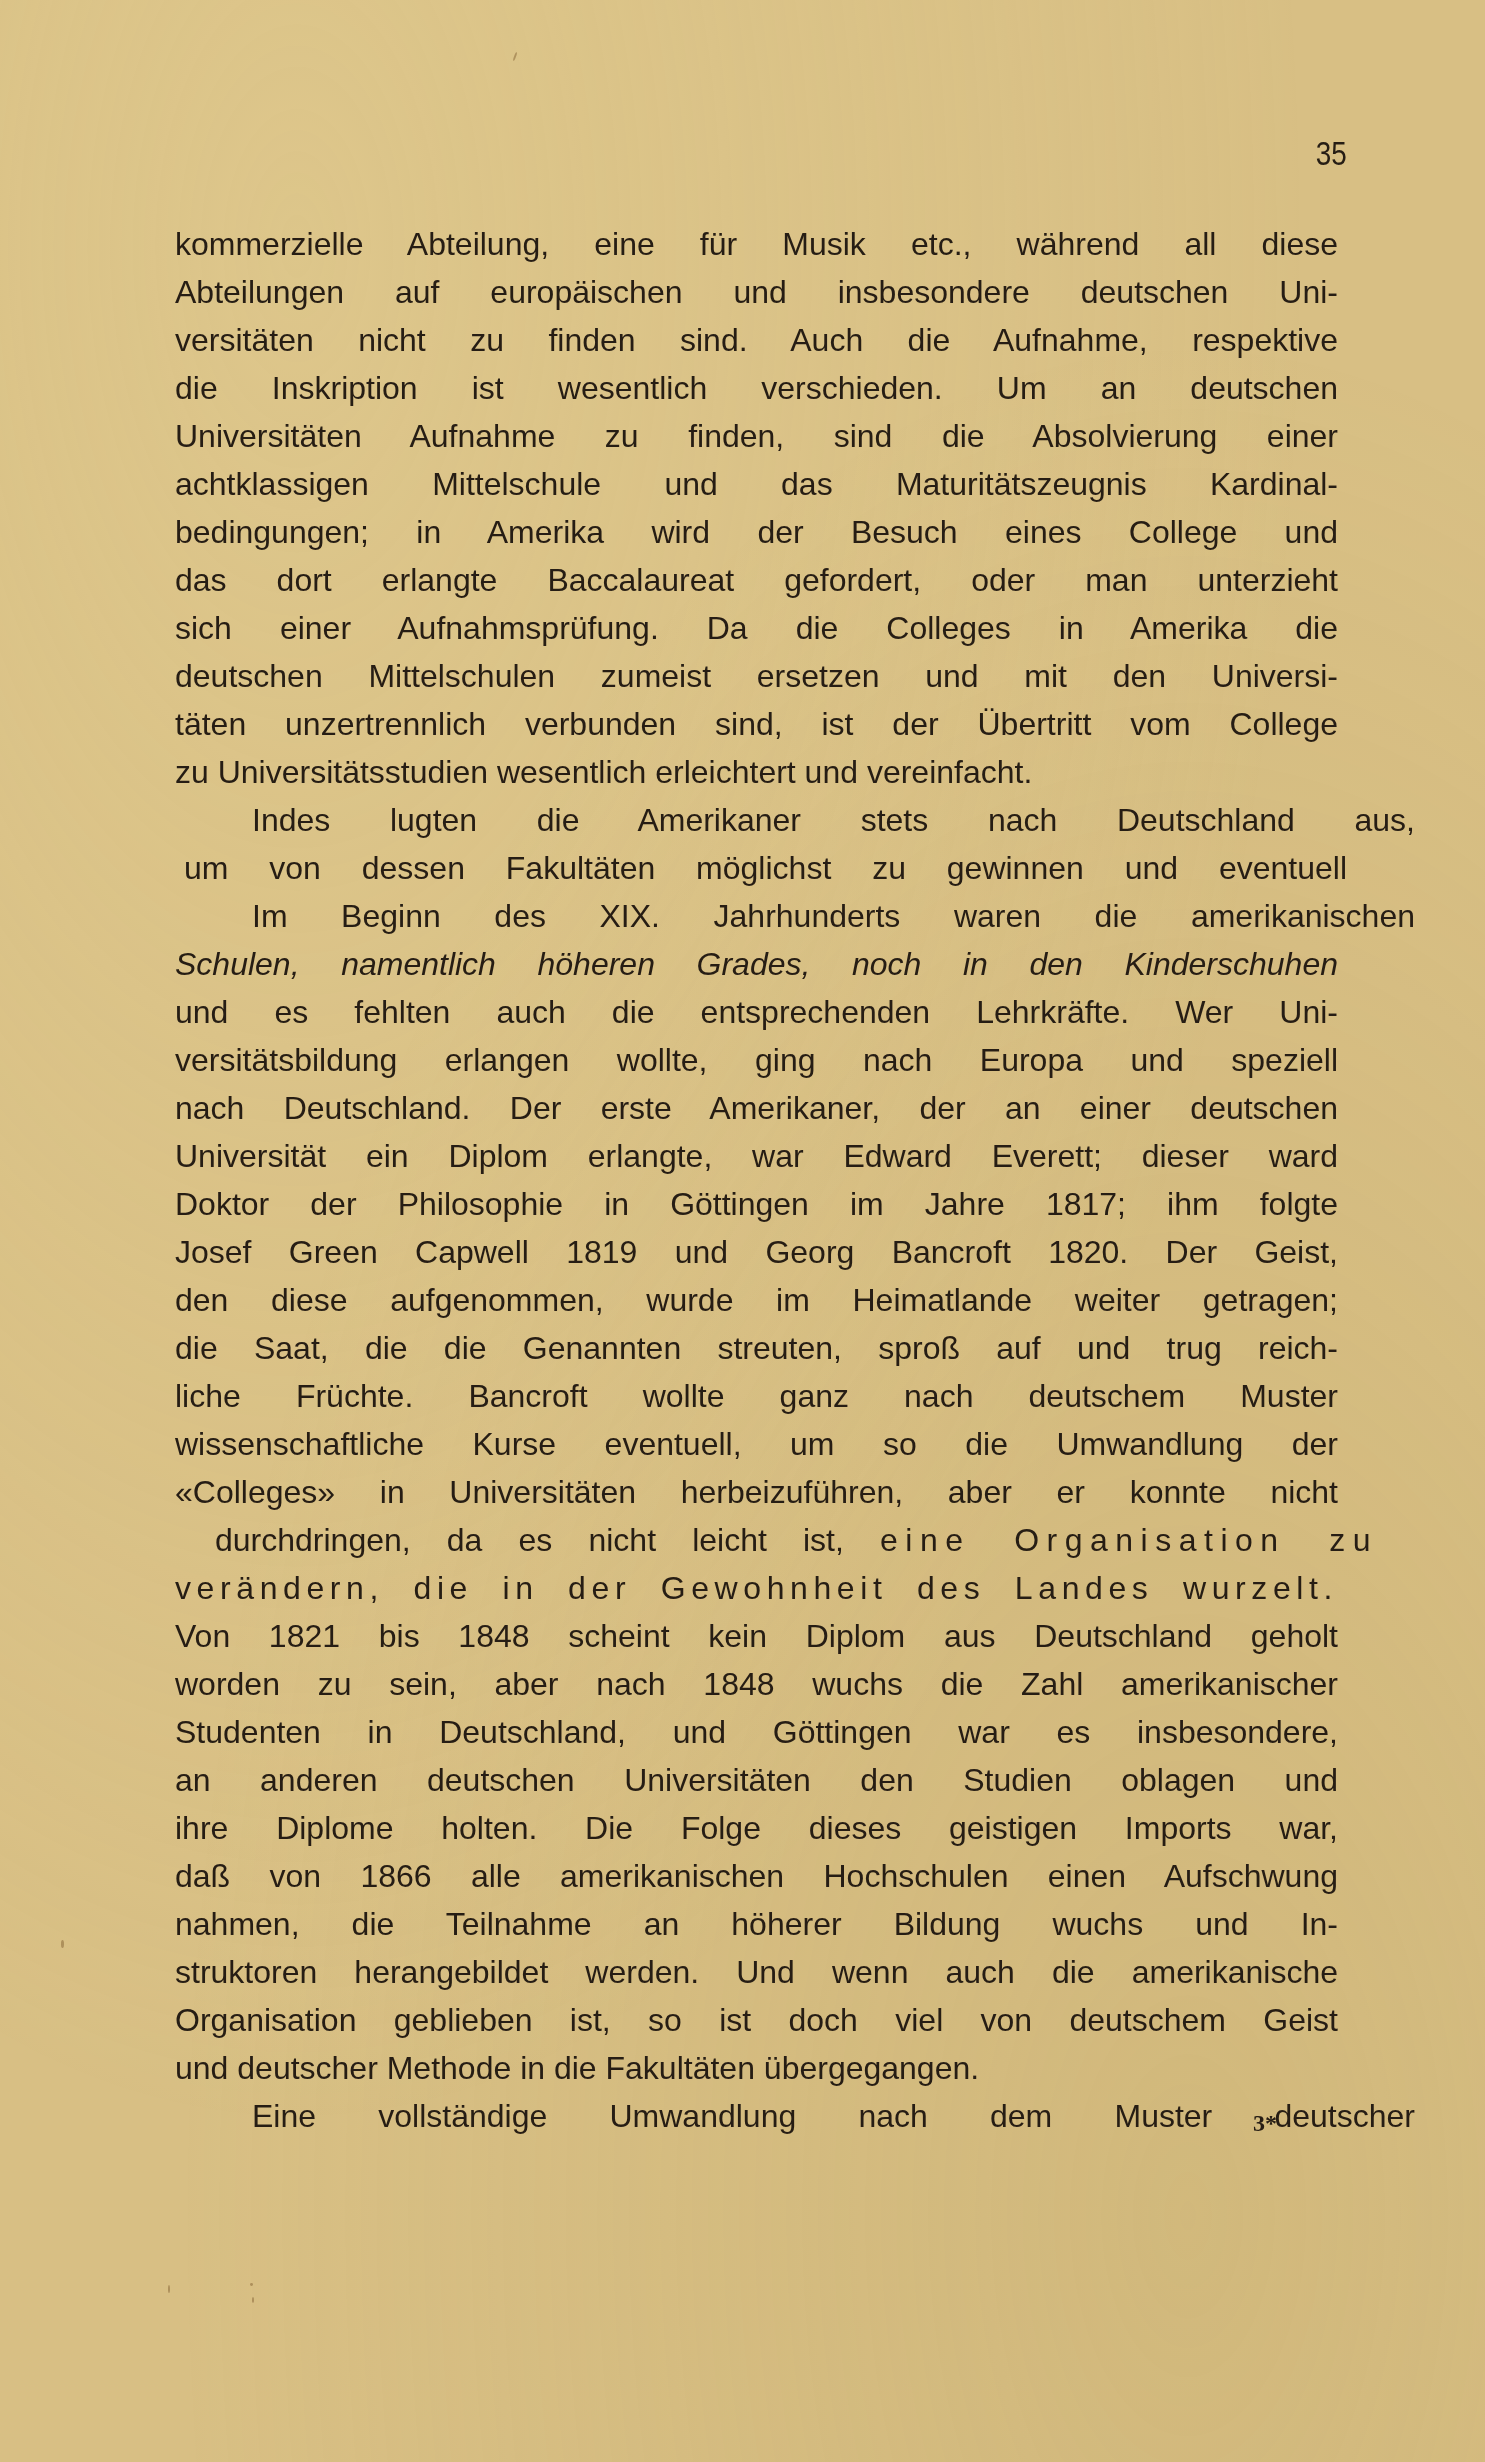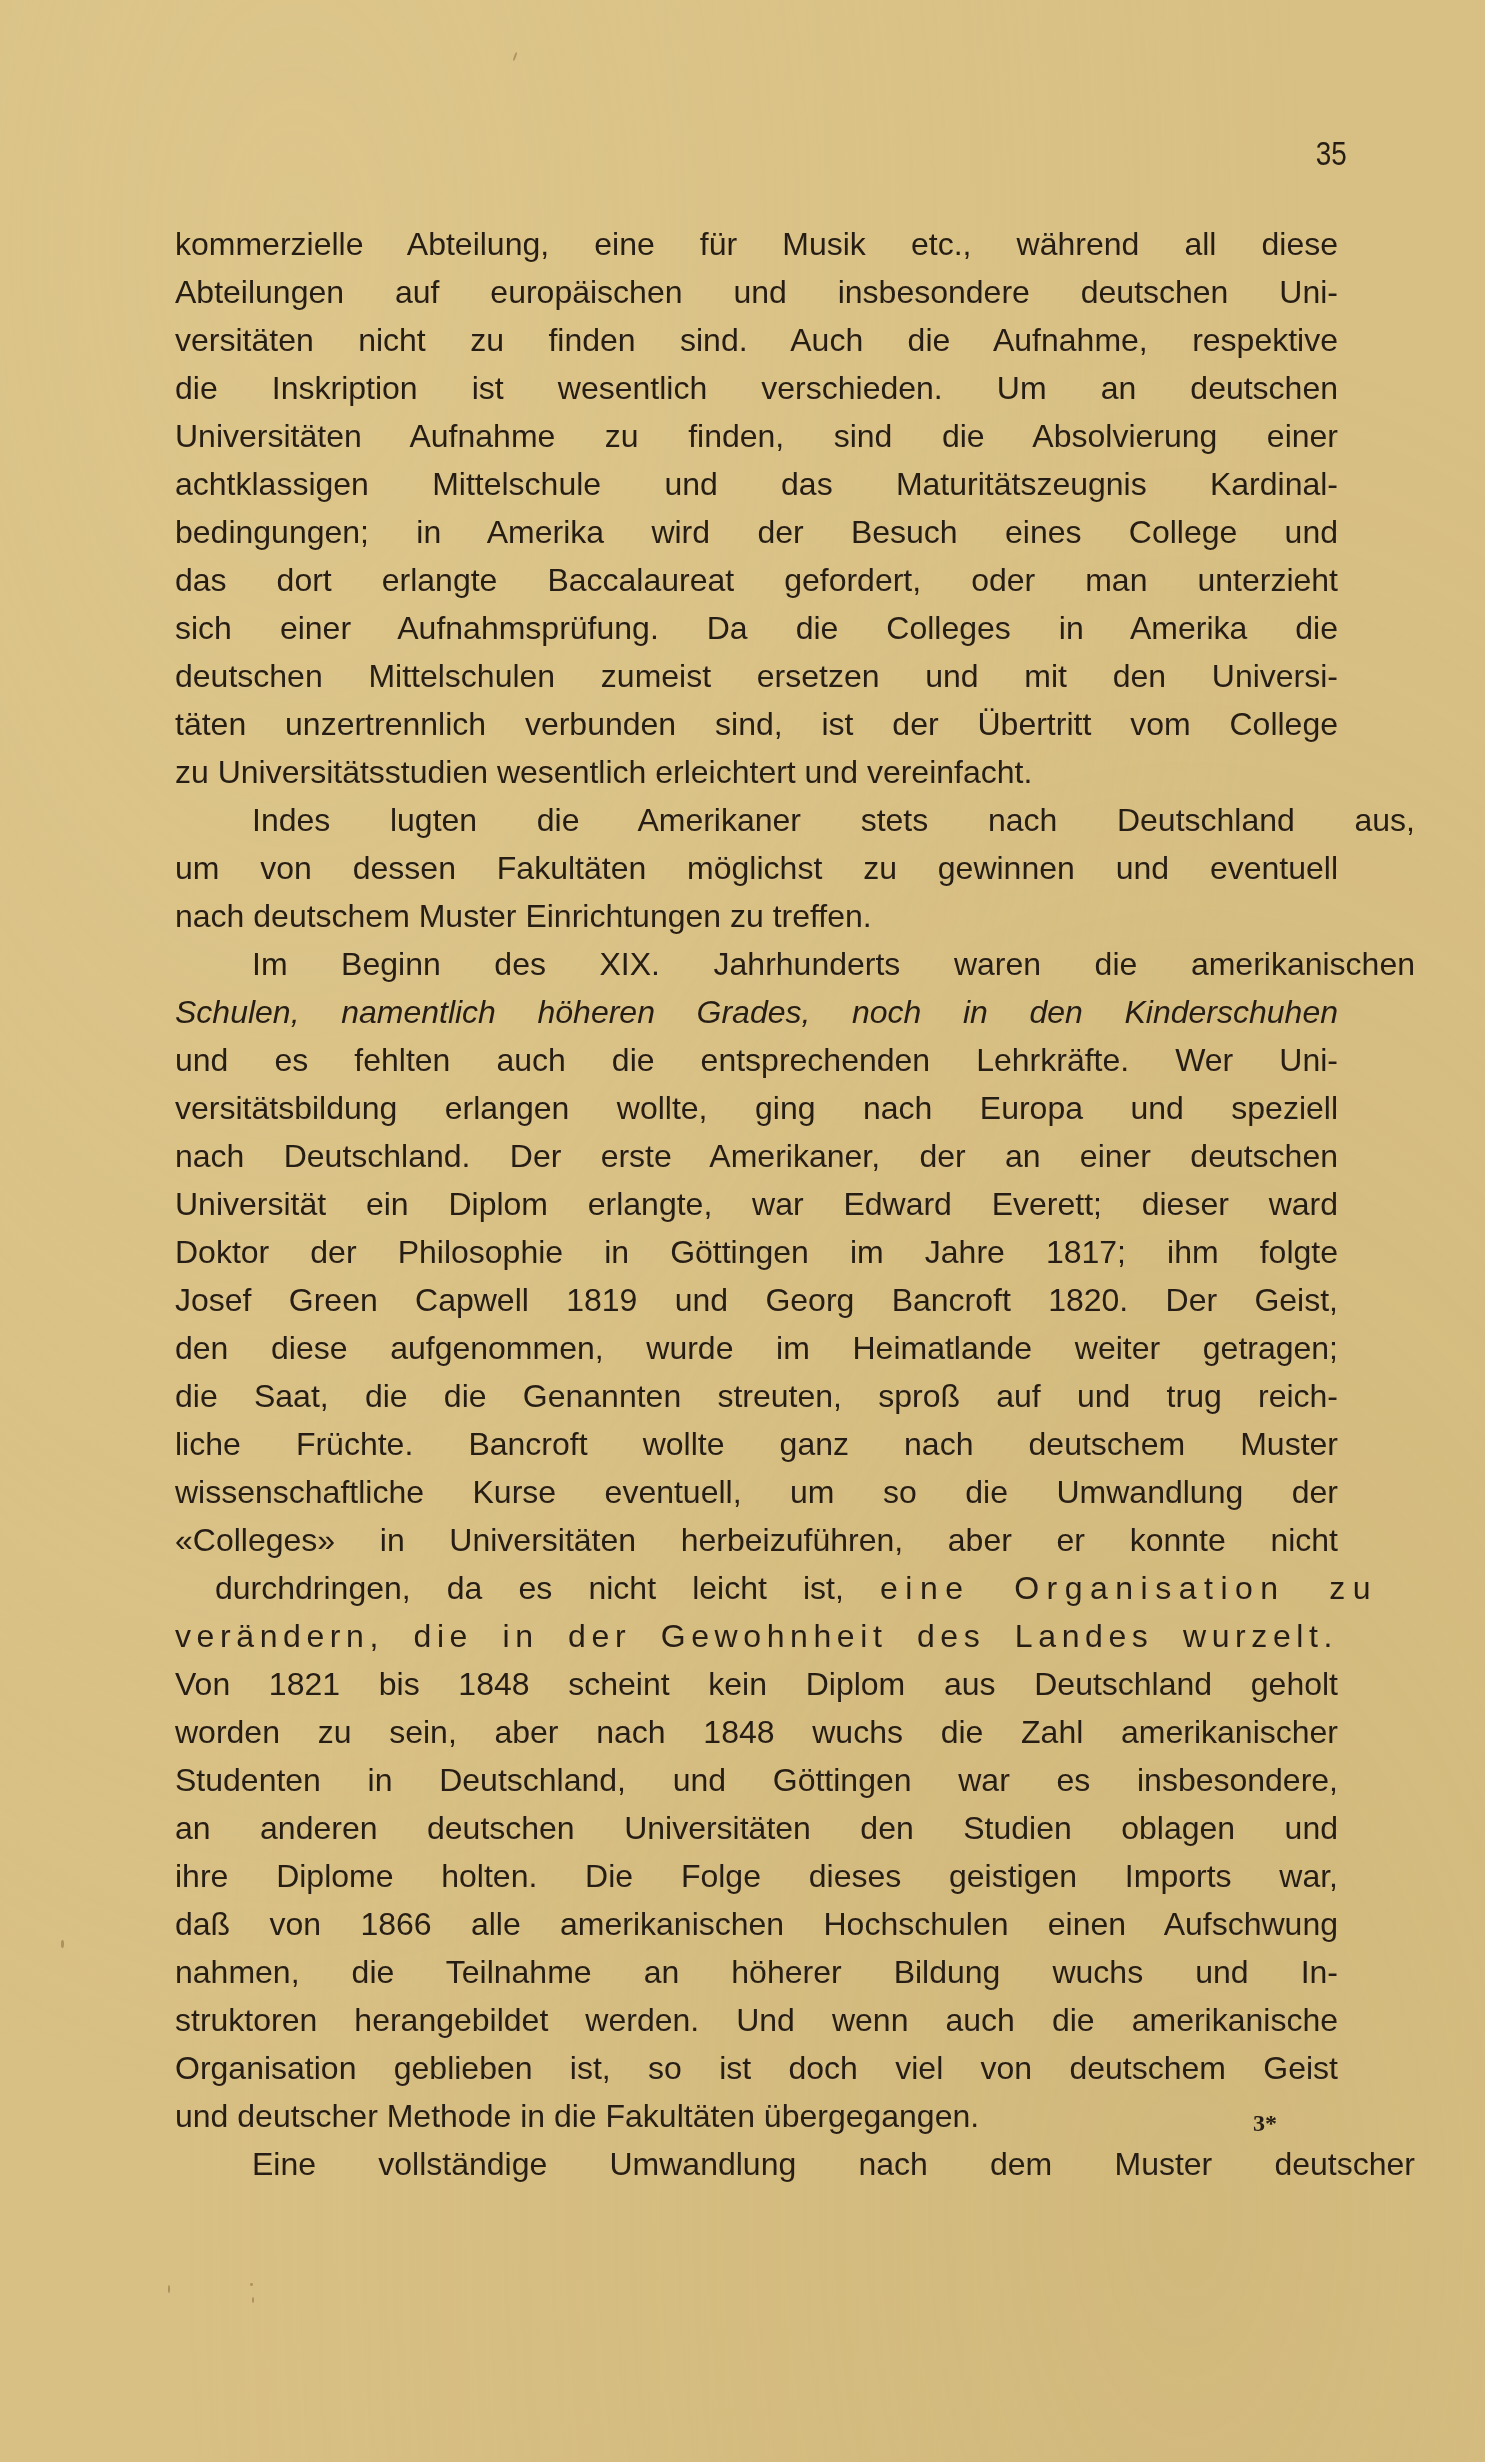--- a/index.html
+++ b/index.html
@@ -93,22 +93,21 @@
       <span class="line" style="display: block; width: 1163px; text-align-last: justify;">bedingungen; in Amerika wird der Besuch eines College und</span>
       <span class="line" style="display: block; width: 1163px; text-align-last: justify;">das dort erlangte Baccalaureat gefordert, oder man unterzieht</span>
       <span class="line" style="display: block; width: 1163px; text-align-last: justify;">sich einer Aufnahmsprüfung. Da die Colleges in Amerika die</span>
       <span class="line" style="display: block; width: 1163px; text-align-last: justify;">deutschen Mittelschulen zumeist ersetzen und mit den Universi-</span>
       <span class="line" style="display: block; width: 1163px; text-align-last: justify;">täten unzertrennlich verbunden sind, ist der Übertritt vom College</span>
       <span class="line last" style="display: block; width: 1163px; text-align-last: left;">zu Universitätsstudien wesentlich erleichtert und vereinfacht.</span>
     </div>
 
     <div>
       <span class="line indent" style="display: block; width: 1163px; text-align-last: justify;">Indes lugten die Amerikaner stets nach Deutschland aus,</span>
-      <span class="line" style="display: block; width: 1163px; text-align-last: justify;">um von dessen Fakultäten möglichst zu gewinnen und eventuell</span>
-      <span class="line last" style="display: block; width: 1163px; text-align-last: left;">nach deutschem Muster Einrichtungen zu treffen.</span>
+      <span class="line" style="display: block; width: 1163px; text-align-last: justify; margin-left: 9px;">um von dessen Fakultäten möglichst zu gewinnen und eventuell</span>
     </div>
 
     <div>
       <span class="line indent" style="display: block; width: 1163px; text-align-last: justify;">Im Beginn des XIX. Jahrhunderts waren die amerikanischen</span>
       <span class="line" style="display: block; width: 1163px; text-align-last: justify; font-style: italic;">Schulen, namentlich höheren Grades, noch in den Kinderschuhen</span>
       <span class="line" style="display: block; width: 1163px; text-align-last: justify;">und es fehlten auch die entsprechenden Lehrkräfte. Wer Uni-</span>
       <span class="line" style="display: block; width: 1163px; text-align-last: justify;">versitätsbildung erlangen wollte, ging nach Europa und speziell</span>
       <span class="line" style="display: block; width: 1163px; text-align-last: justify;">nach Deutschland. Der erste Amerikaner, der an einer deutschen</span>
       <span class="line" style="display: block; width: 1163px; text-align-last: justify;">Universität ein Diplom erlangte, war Edward Everett; dieser ward</span>
       <span class="line" style="display: block; width: 1163px; text-align-last: justify;">Doktor der Philosophie in Göttingen im Jahre 1817; ihm folgte</span>

